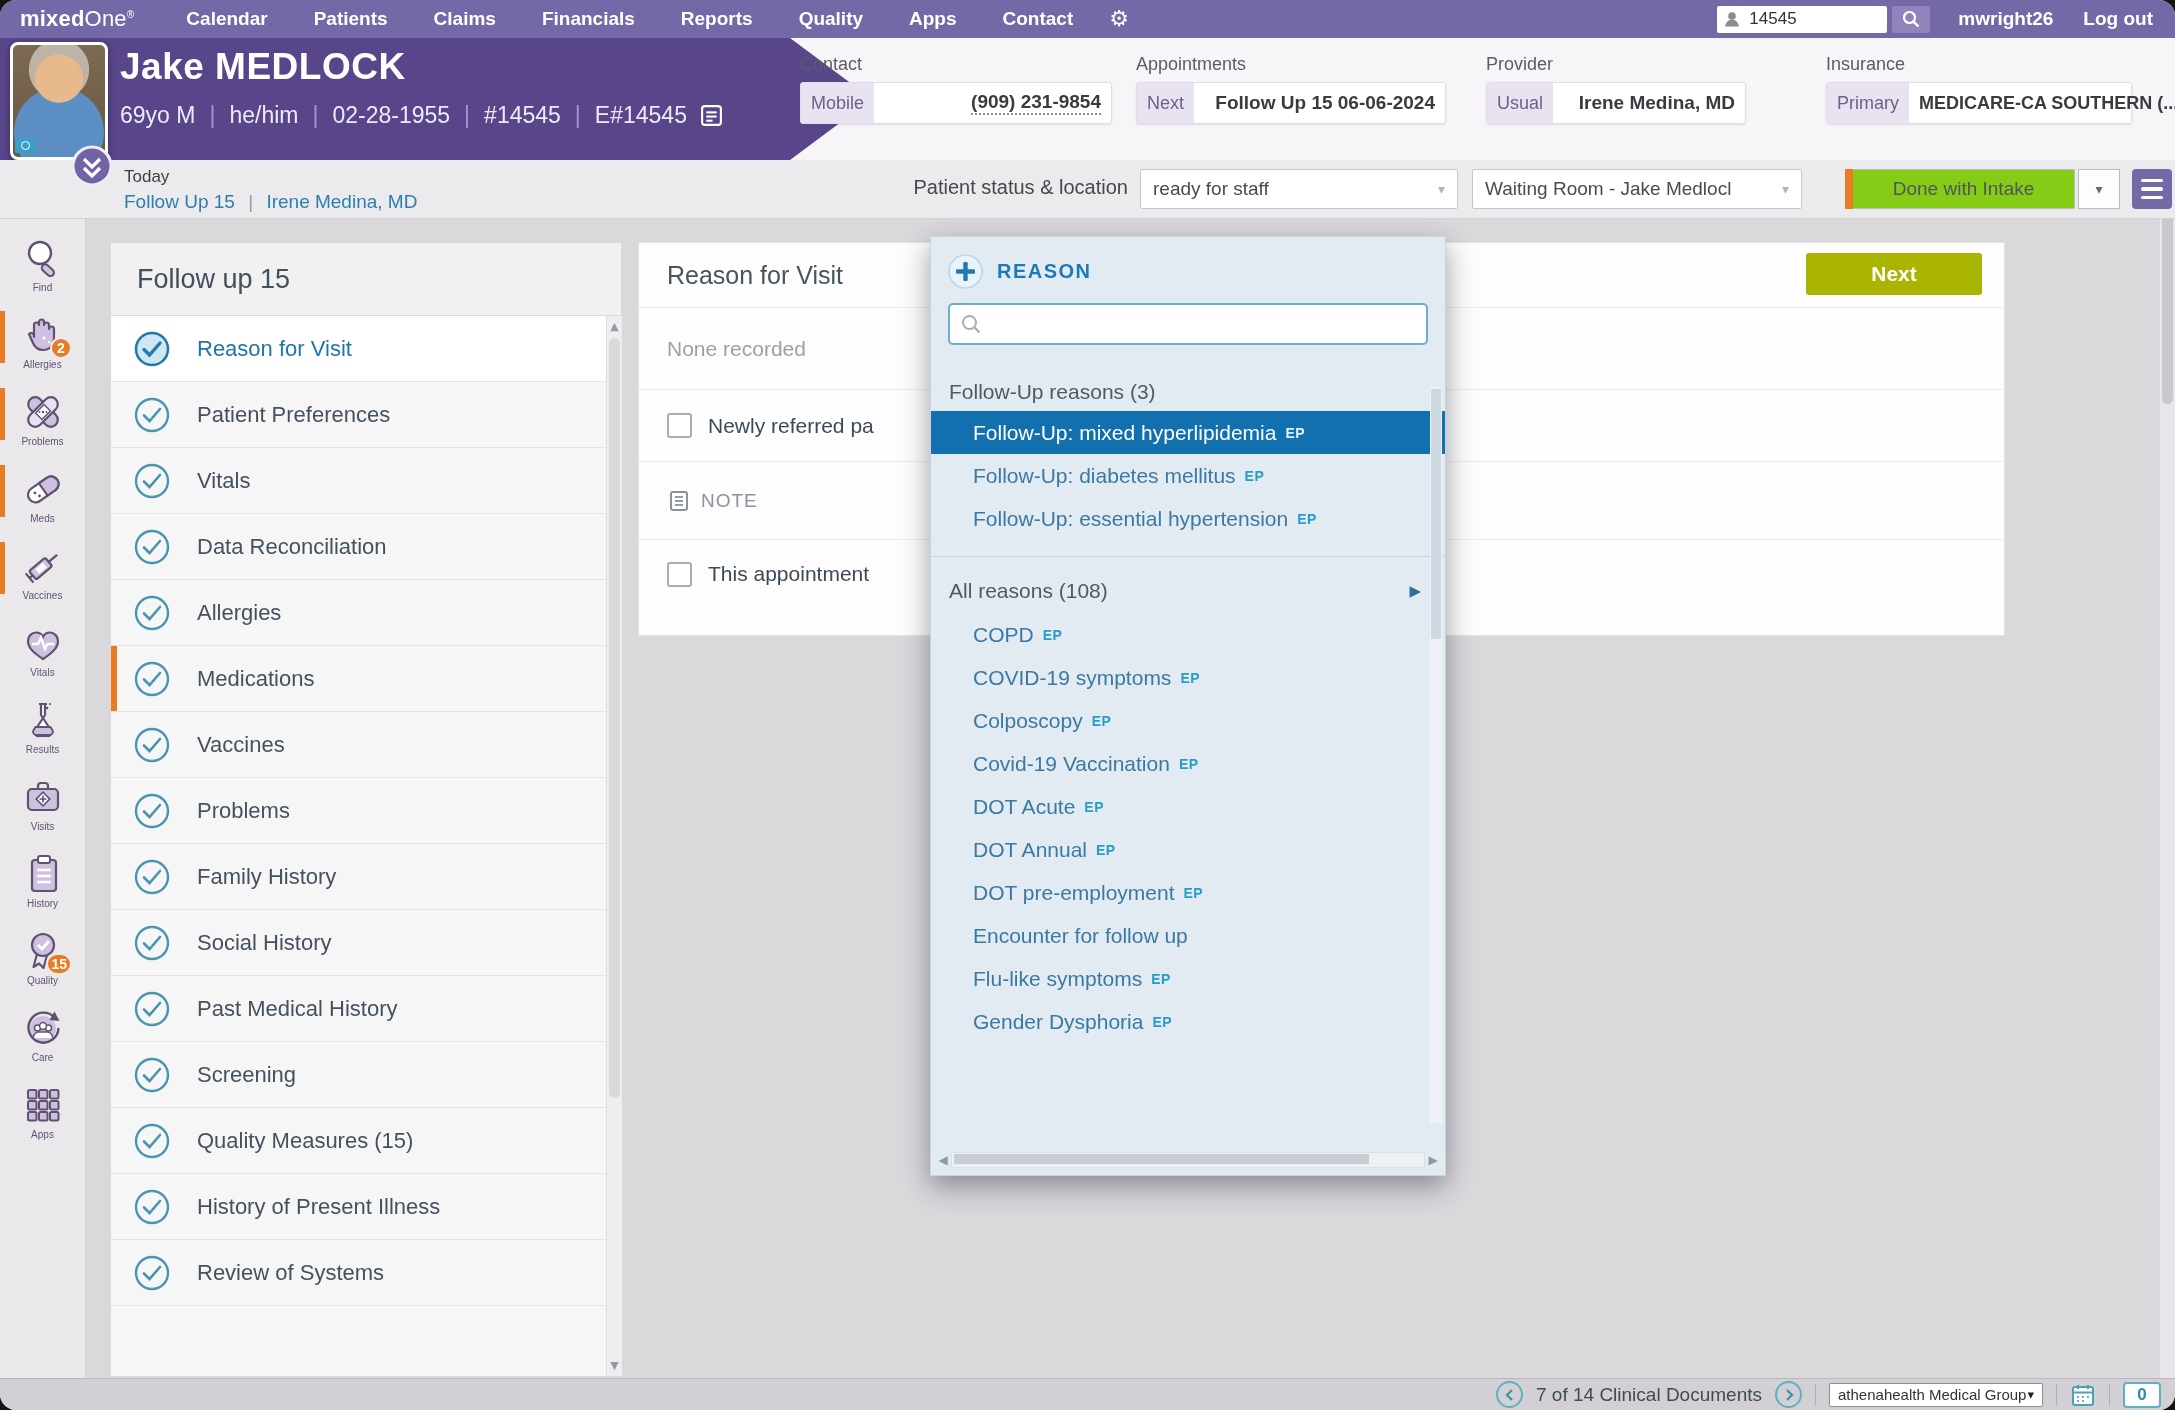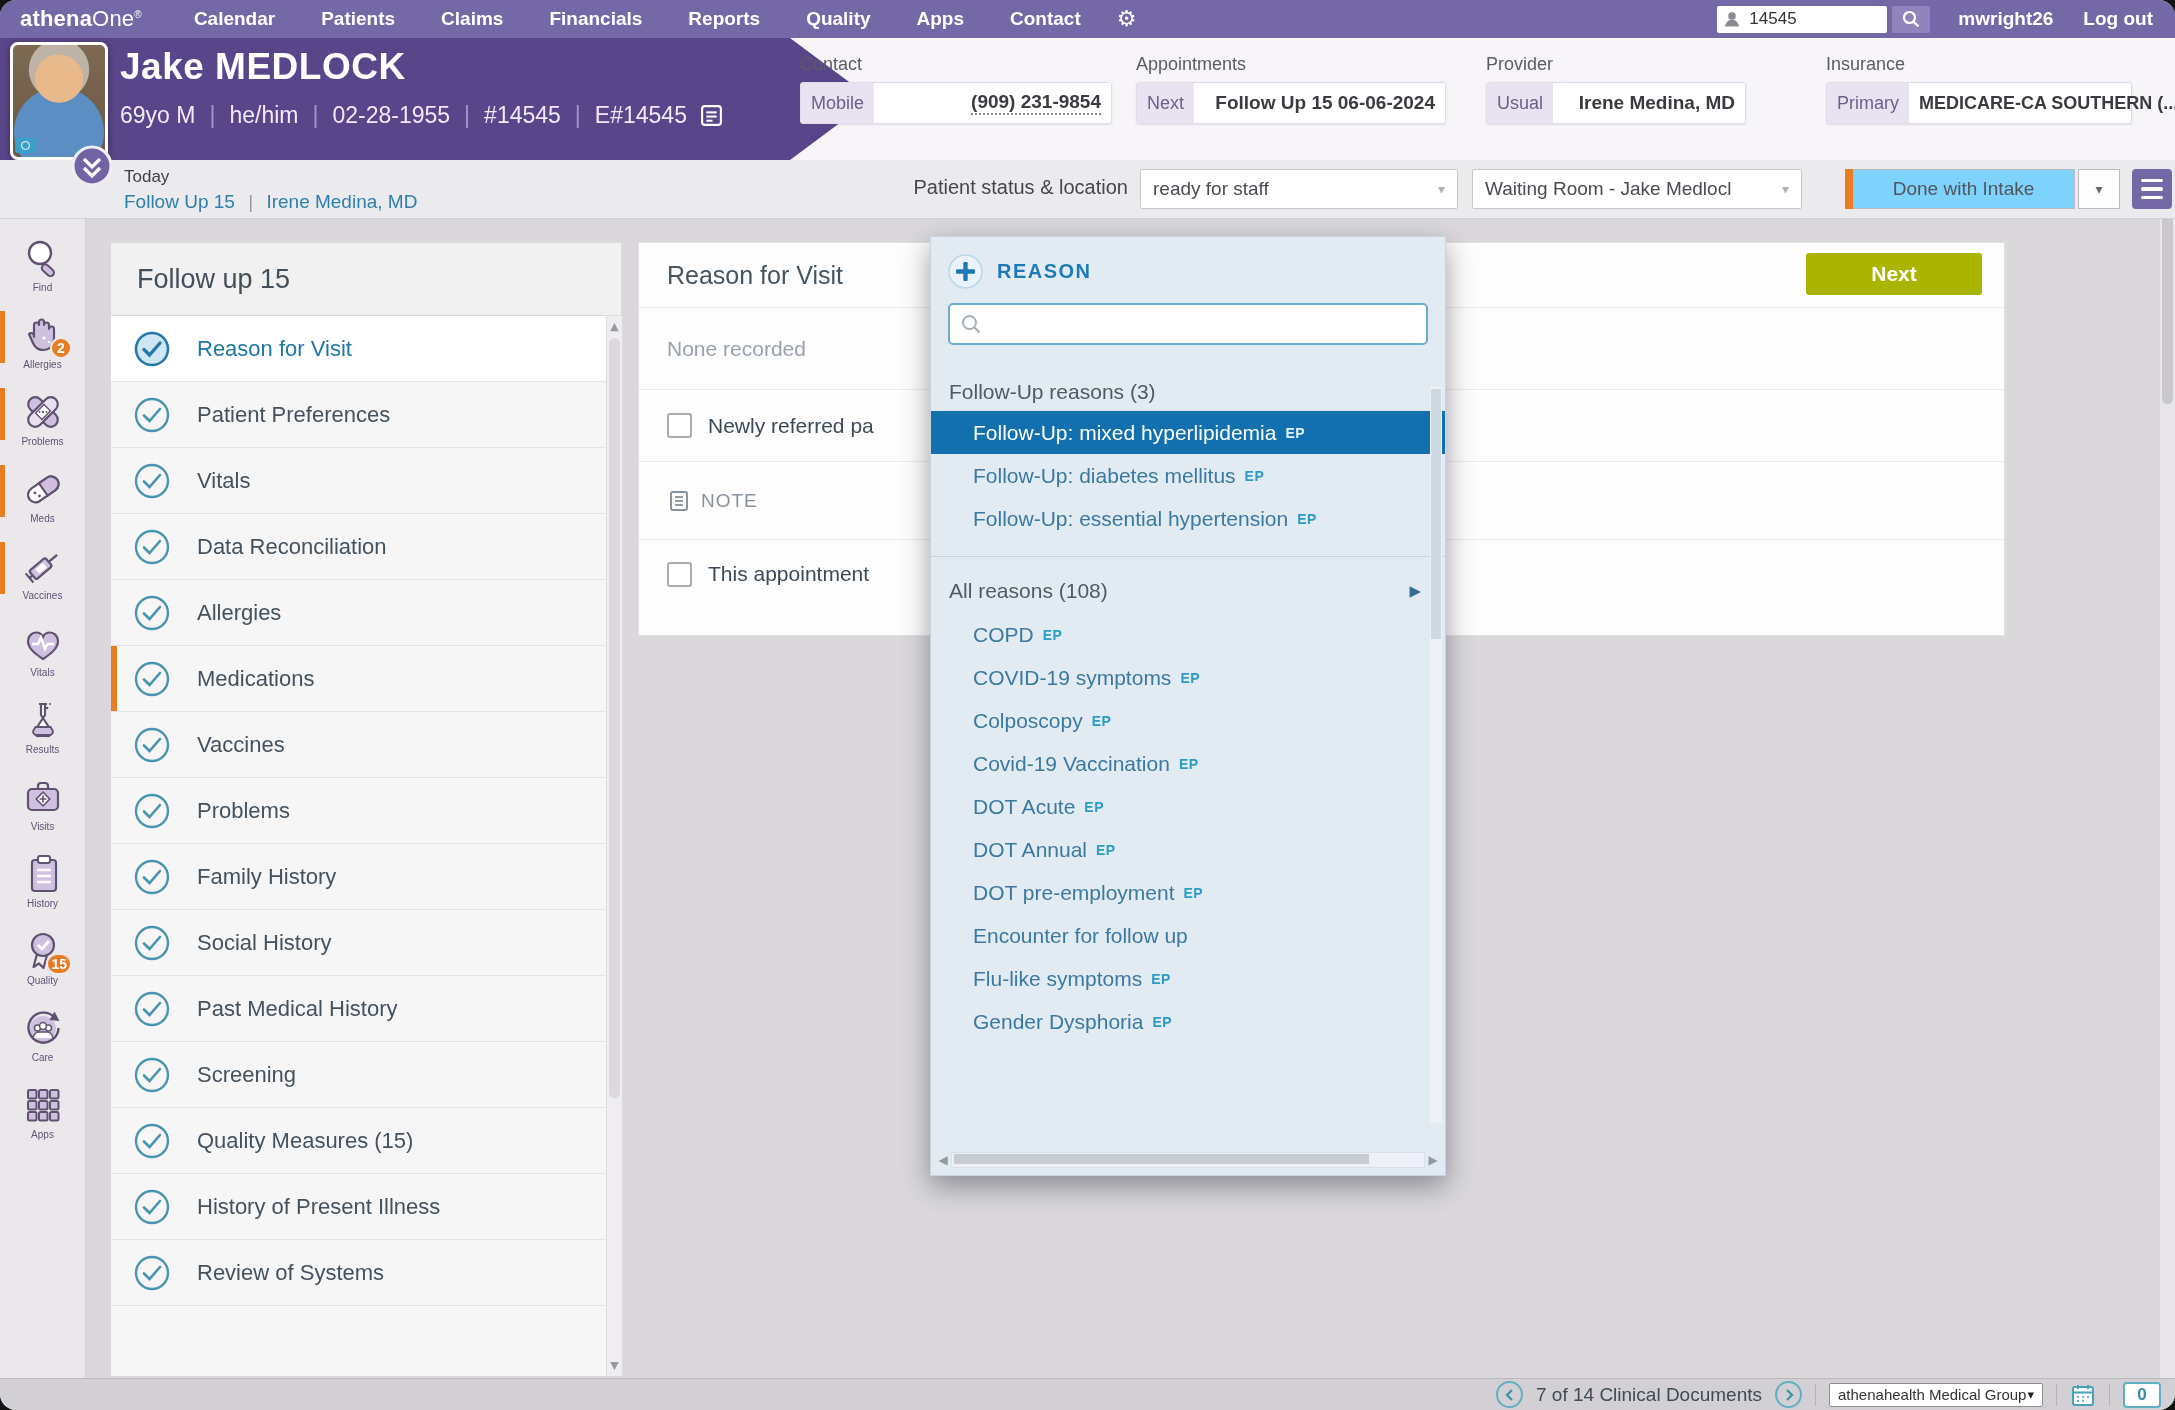--- a/index.html
+++ b/index.html
@@ -57,21 +57,21 @@
   .enclinks .lnk{color:#2e7fad;cursor:pointer;}
   .enclinks .lsep{color:#9a98a0;margin:0 8px;}
   .pslabel{position:absolute;left:880px;top:16px;width:248px;text-align:right;font-size:20px;color:#46464c;}
   .sel{position:absolute;top:9px;height:40px;background:#fff;border:1px solid #c8c6cc;border-radius:2px;
        display:flex;align-items:center;padding:0 12px;font-size:19px;color:#4a4a50;cursor:pointer;box-sizing:border-box;}
   .sel .caret{margin-left:auto;color:#b3b1b9;font-size:14px;}
   .sel1{left:1140px;width:318px;}
   .sel2{left:1472px;width:330px;}
   .donegrp{position:absolute;left:1845px;top:9px;display:flex;height:40px;}
   .donebar{width:8px;background:#ea7c22;}
-  .donebtn{width:222px;background:#7dd3fc;border:1px solid #bdbbc1;border-left:none;display:flex;align-items:center;justify-content:center;
+  .donebtn{width:222px;background:#84cc16;border:1px solid #bdbbc1;border-left:none;display:flex;align-items:center;justify-content:center;
            font-size:19px;color:#54545a;cursor:pointer;box-sizing:border-box;}
   .donecaret{width:42px;margin-left:3px;background:#fdfdfd;border:1px solid #bdbbc1;display:flex;align-items:center;justify-content:center;
              color:#6a6a70;font-size:14px;cursor:pointer;box-sizing:border-box;}
   .hamb{position:absolute;left:2132px;top:9px;width:40px;height:40px;background:#7568a7;border-radius:4px;
         display:flex;flex-direction:column;align-items:center;justify-content:center;gap:5px;cursor:pointer;}
   .hamb i{display:block;width:22px;height:3.5px;background:#fff;border-radius:2px;}
 
   
   .rail{position:absolute;left:0;top:218px;width:86px;bottom:32px;background:#eae8eb;border-right:1px solid #d4d2d6;
         display:flex;flex-direction:column;align-items:center;padding-top:8px;box-sizing:border-box;z-index:5;}
@@ -150,21 +150,21 @@
   
   .pagescroll{position:absolute;right:0;top:150px;width:15px;bottom:32px;background:#e8e6ea;border-left:1px solid #d8d6da;}
   .pagethumb{position:absolute;left:2px;top:14px;width:11px;height:240px;background:#c9c7cd;border-radius:6px;cursor:pointer;}
 </style>
 </head>
 <body>
 
 <div class="app">
 
   <div class="topnav">
-    <div class="brand"><b>athena</b><span class="lt">One</span><sup>®</sup></div>
+    <div class="brand"><b>mixed</b><span class="lt">One</span><sup>®</sup></div>
     <div class="navmenu">
       <div class="navitem">Calendar</div>
       <div class="navitem">Patients</div>
       <div class="navitem">Claims</div>
       <div class="navitem">Financials</div>
       <div class="navitem">Reports</div>
       <div class="navitem">Quality</div>
       <div class="navitem">Apps</div>
       <div class="navitem">Contact</div>
     </div>

